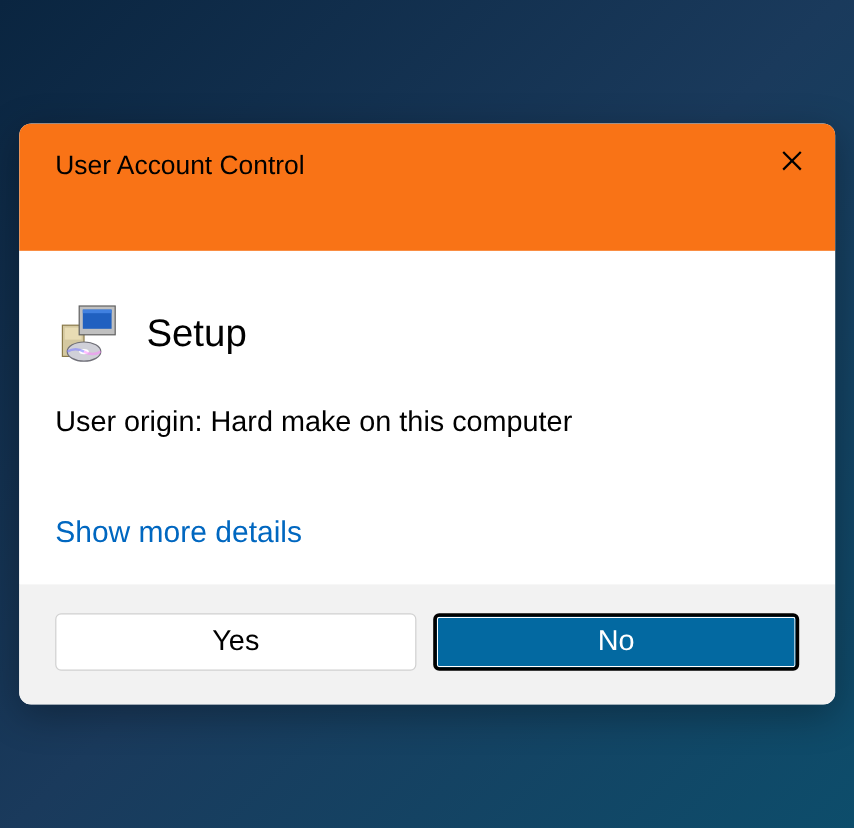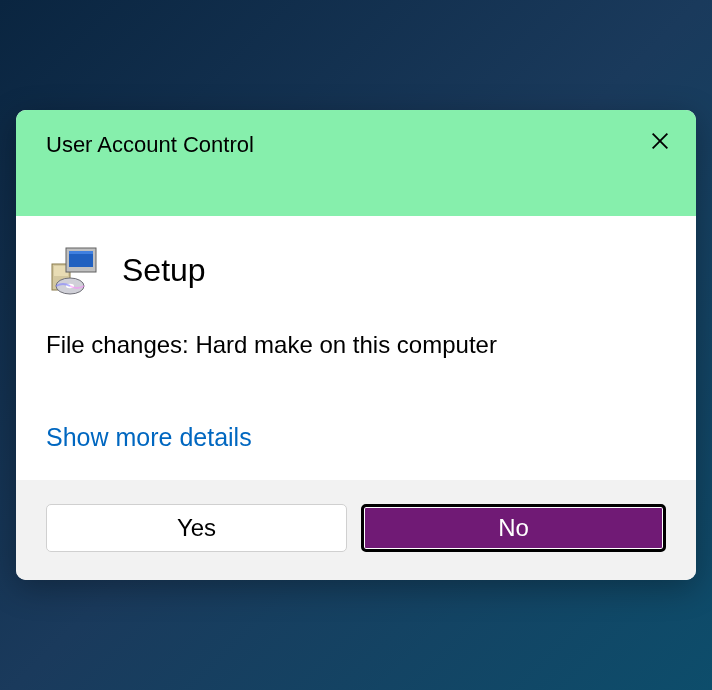--- a/index.html
+++ b/index.html
@@ -19,21 +19,21 @@
     }
     .dialog {
       width: 680px;
       background: #ffffff;
       border-radius: 10px;
       overflow: hidden;
       box-shadow: 0 8px 32px rgba(0,0,0,0.3);
       position: relative;
     }
     .dialog-header {
-      background: #86efac;
+      background: #f97316;
       padding: 22px 30px 30px 30px;
       position: relative;
     }
     .close-btn {
       position: absolute;
       top: 14px;
       right: 18px;
       width: 36px;
       height: 36px;
       display: flex;
@@ -54,21 +54,21 @@
       margin-bottom: 28px;
     }
     .uac-question {
       font-size: 33px;
       font-weight: 400;
       color: #000;
       line-height: 1.35;
     }
     .dialog-body {
       background: #ffffff;
-      padding: 26px 30px 28px 30px;
+      padding: 40px 30px 28px 30px;
     }
     .app-row {
       display: flex;
       align-items: center;
       gap: 20px;
       margin-bottom: 30px;
     }
     .setup-icon {
       width: 56px;
       height: 56px;
@@ -113,21 +113,21 @@
       display: flex;
       align-items: center;
       justify-content: center;
     }
     .btn-yes {
       background: #ffffff;
       border: 1px solid #d0d0d0;
       color: #000;
     }
     .btn-no {
-      background: #701a75;
+      background: #0369a1;
       border: 3px solid #000;
       color: #ffffff;
       box-shadow: inset 0 0 0 1px #ffffff;
     }
   </style>
 </head>
 <body>
 
 <div class="dialog">
   <div class="dialog-header">
@@ -157,21 +157,21 @@
           <ellipse cx="24" cy="44" rx="14" ry="8" fill="#d0d0d8" stroke="#707078" stroke-width="1"></ellipse>
           <ellipse cx="24" cy="44" rx="4" ry="2.2" fill="#ffffff"></ellipse>
           <path d="M10 44 Q 17 40 24 44" fill="none" stroke="#8080ff" stroke-width="2" opacity="0.6"></path>
           <path d="M24 44 Q 31 48 38 44" fill="none" stroke="#ff80ff" stroke-width="2" opacity="0.5"></path>
         </svg>
       </div>
       <div class="app-name">Setup</div>
     </div>
 
     <div class="detail-line">
-      <span>File changes:</span>
+      <span>User origin:</span>
       <span>Hard make on this computer</span>
     </div>
 
     <button class="show-more">Show more details</button>
   </div>
 
   <div class="dialog-footer">
     <button class="action-btn btn-yes">Yes</button>
     <button class="action-btn btn-no">No</button>
   </div>

